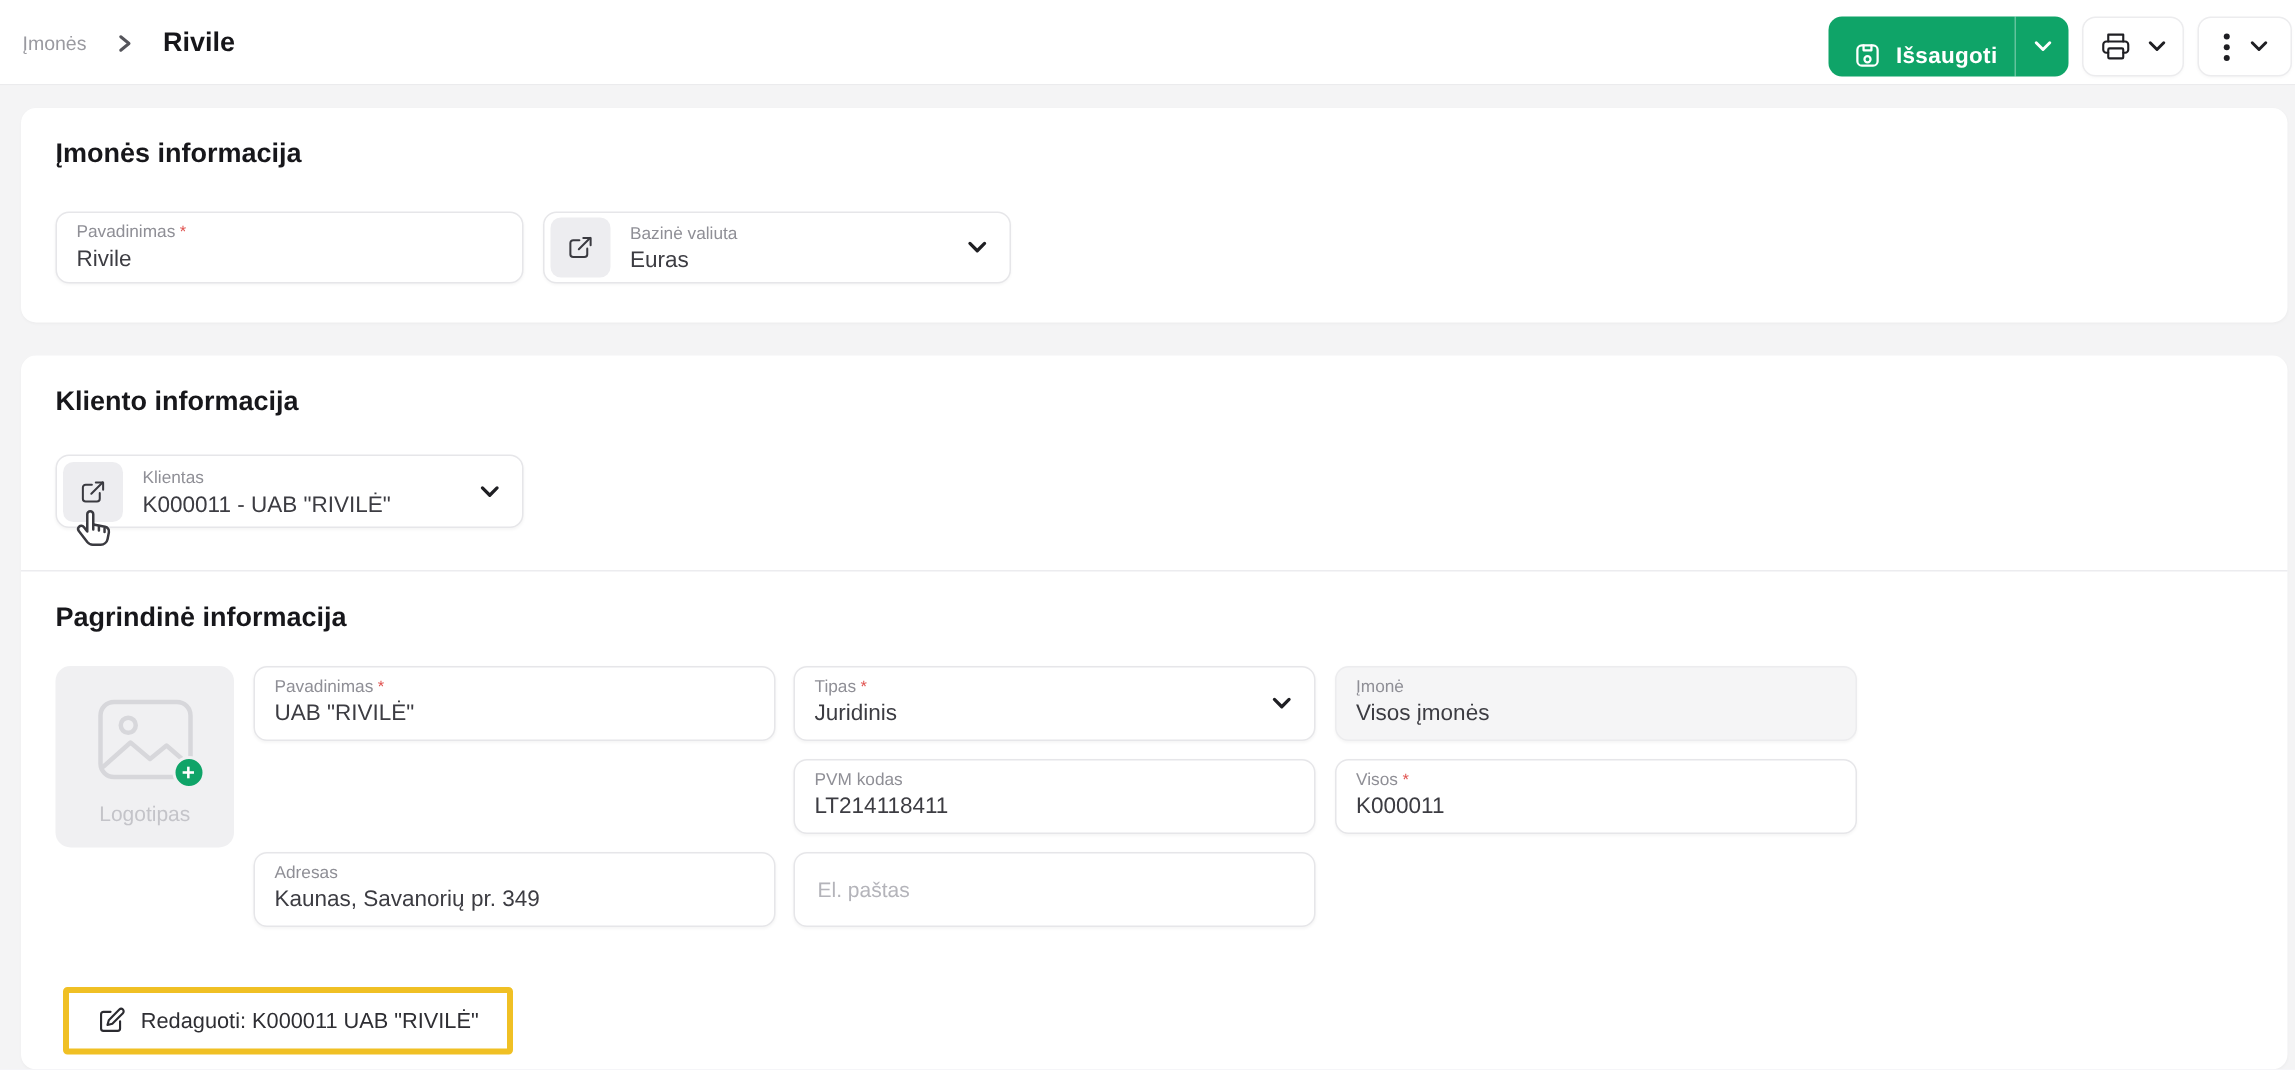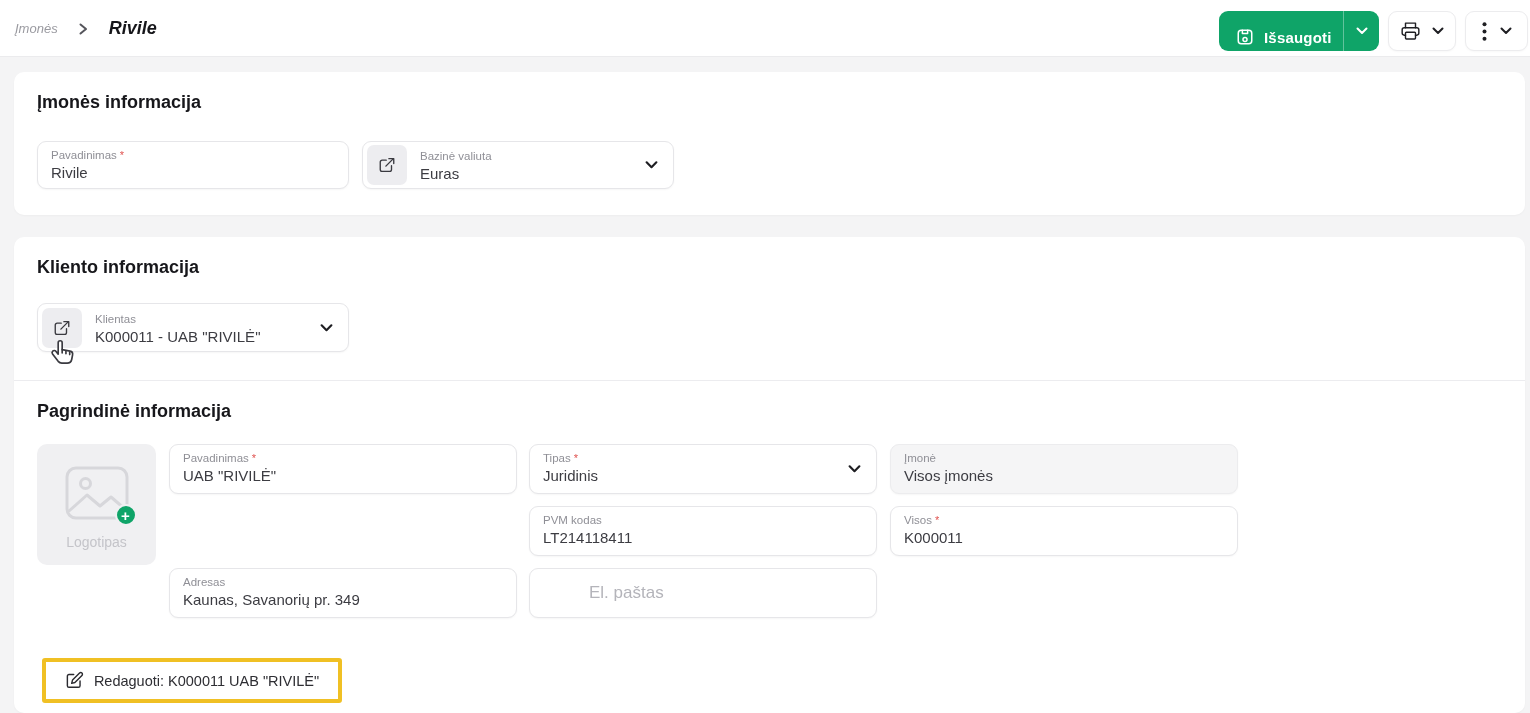--- a/index.html
+++ b/index.html
@@ -2,21 +2,21 @@
 <html><head>
 <meta charset="utf-8">
 <style>
   html,body{margin:0;padding:0;background:#f4f4f5;}
   #screen{position:relative;width:1530px;height:713px;background:#f4f4f5;overflow:hidden;
           font-family:"Liberation Sans", sans-serif;color:#2b2b30;}
 
   
   .topbar{position:absolute;left:0;top:0;width:100%;height:57px;background:#fff;
           border-bottom:1px solid #ebebed;box-sizing:border-box;}
-  .crumbs{position:absolute;left:15px;top:0;height:57px;display:flex;align-items:center;gap:21px;font-style:italic;}
+  .crumbs{position:absolute;left:15px;top:0;height:57px;display:flex;align-items:center;gap:21px;}
   .crumb-parent{font-size:13px;color:#9a9aa0;}
   .crumb-title{font-size:18px;font-weight:bold;color:#16161a;}
 
   .btn{position:absolute;top:11px;height:40px;border-radius:9px;box-sizing:border-box;
        display:flex;align-items:center;cursor:pointer;}
   .btn-save{left:1219px;width:160px;background:#0FA468;color:#fff;}
   .save-main{display:flex;align-items:center;gap:10px;padding:12px 0 0 17px;width:107px;height:100%;}
   .save-label{font-size:15px;font-weight:bold;letter-spacing:.2px;}
   .save-divider{width:1px;height:40px;background:rgba(255,255,255,.35);}
   .save-caret{flex:1;display:flex;align-items:center;justify-content:center;height:100%;}
@@ -64,22 +64,22 @@
 
   
   .c1{left:155px;width:348px;} .c2{left:515px;width:348px;} .c3{left:876px;width:348px;}
   .r1{top:207px;height:50px;} .r2{top:269px;height:50px;} .r3{top:331px;height:50px;}
 
   .info-btn{position:absolute;right:4px;top:4px;width:40px;height:40px;border-radius:8px;
             background:#0FA468;color:#fff;display:flex;align-items:center;justify-content:center;
             font-family:"DejaVu Serif", serif;font-weight:bold;font-size:16px;cursor:pointer;}
 
   .email-field{display:flex;align-items:center;padding:0 13px;}
-  .email-input{border:none;outline:none;width:100%;font-size:17px;color:#404040;background:transparent;
-               font-family:"Liberation Sans", sans-serif;margin-left:44px;}
+  .email-input{border:none;outline:none;width:100%;font-size:14px;color:#404040;background:transparent;
+               font-family:"Liberation Sans", sans-serif;}
   .email-input::placeholder{color:#b4b4ba;}
 
   .edit-btn{position:absolute;left:28px;top:421px;width:280px;height:35px;box-sizing:content-box;
             background:#fff;border:4px solid #F0C024;border-radius:3px;display:flex;align-items:center;
             justify-content:center;gap:10px;font-size:14.5px;color:#2e2e33;cursor:pointer;white-space:nowrap;}
 
   .cursor-hand{position:absolute;left:50px;top:338px;pointer-events:none;}
 </style>
 </head>
 <body>

